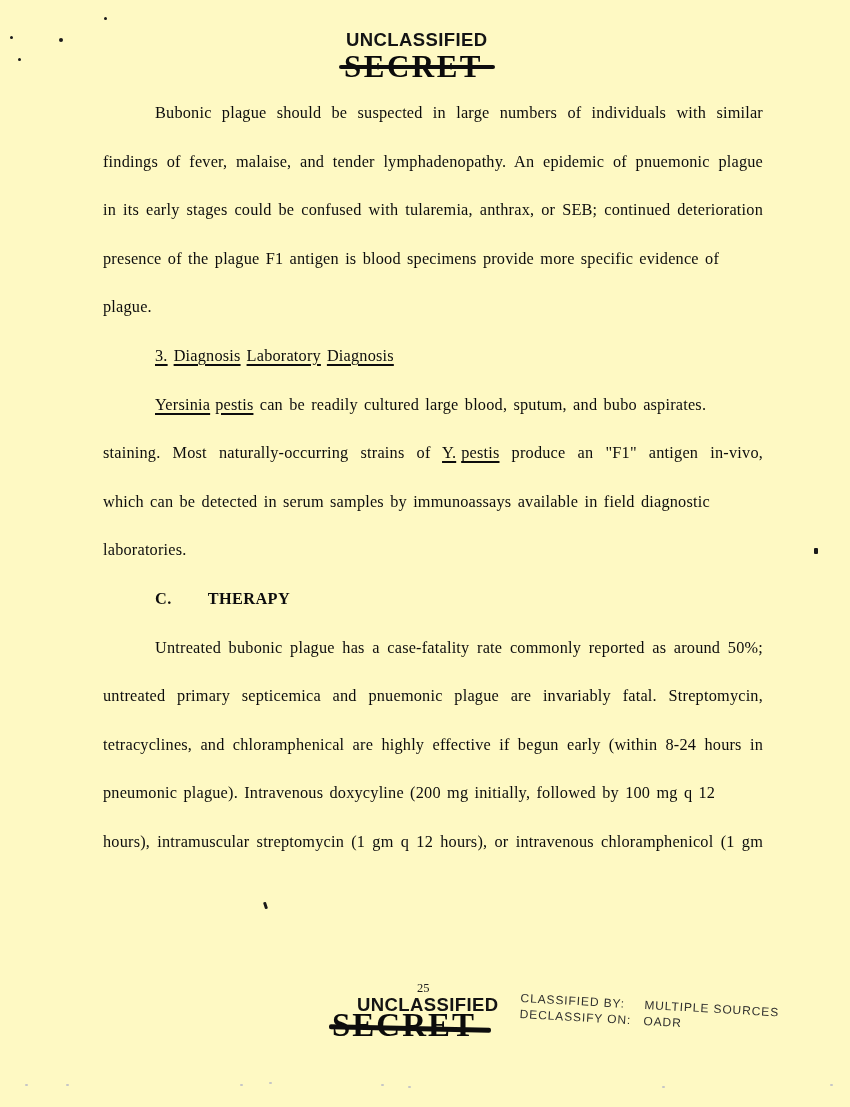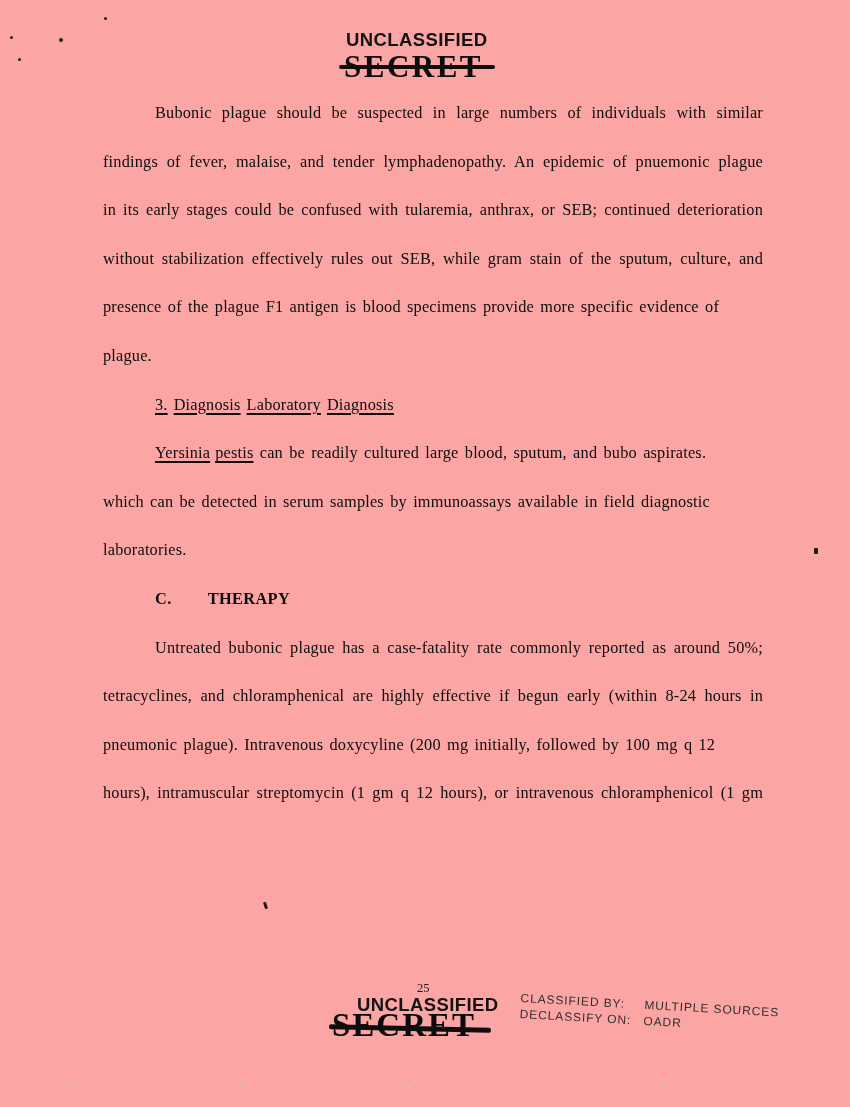--- a/index.html
+++ b/index.html
@@ -1,21 +1,21 @@
 <!DOCTYPE html>
 <html><head>
 <meta charset="utf-8">
 <style>
   html,body{margin:0;padding:0;}
   body{
     width:850px;height:1107px;position:relative;overflow:hidden;
     background:#fefefe;color:#0d0d0d;
     font-family:"Liberation Serif", serif;
   }
-  .page{position:absolute;inset:0;background:#fca5a5;}
+  .page{position:absolute;inset:0;background:#fef9c3;}
 
   
   .hdr-unclass{
     position:absolute;left:346px;top:29px;
     font-family:"Liberation Sans", sans-serif;
     font-size:18.5px;font-weight:bold;letter-spacing:.4px;color:#141414;
   }
   .secret-wrap{position:absolute;display:inline-block;}
   .secret-top{left:344px;top:49px;}
   .secret-text{
@@ -80,36 +80,37 @@
   <div class="hdr-unclass">UNCLASSIFIED</div>
   <div class="secret-wrap secret-top">
     <span class="secret-text">SECRET</span>
     <div class="strike"></div>
   </div>
 
   <div class="body-text">
     <div class="line fl j"><span>Bubonic plague should be suspected in large numbers of individuals with similar</span></div>
     <div class="line j"><span>findings of fever, malaise, and tender lymphadenopathy.  An epidemic of pnuemonic plague</span></div>
     <div class="line j"><span>in its early stages could be confused with tularemia, anthrax, or SEB; continued deterioration</span></div>
-    <div class="line j"><span>without stabilization effectively rules out SEB, while gram stain of the sputum, culture, and</span></div>
     <div class="line"><span>presence of the plague F1 antigen is blood specimens provide more specific evidence of</span></div>
     <div class="line"><span>plague.</span></div>
 
     <div class="line fl"><span class="u wgap">3.</span><span class="u wgap">Diagnosis</span><span class="u wgap">Laboratory</span><span class="u">Diagnosis</span></div>
 
     <div class="line fl"><span class="u">Yersinia</span><span style="display:inline-block;width:5px;"></span><span class="u">pestis</span><span> can be readily cultured large blood, sputum, and bubo aspirates.</span></div>
 
 
+    <div class="line j"><span>staining. Most naturally-occurring strains of </span><span class="u">Y.</span><span style="display:inline-block;width:5px;"></span><span class="u">pestis</span><span> produce an "F1" antigen in-vivo,</span></div>
 
     <div class="line"><span>which can be detected in serum samples by immunoassays available in field diagnostic</span></div>
     <div class="line"><span>laboratories.</span></div>
 
     <div class="line fl"><span class="b">C.</span><span class="hgap"></span><span class="b">THERAPY</span></div>
 
     <div class="line fl j"><span>Untreated bubonic plague has a case-fatality rate commonly reported as around 50%;</span></div>
+    <div class="line j"><span>untreated primary septicemica and pnuemonic plague are invariably fatal.  Streptomycin,</span></div>
     <div class="line j"><span>tetracyclines, and chloramphenical are highly effective if begun early (within 8-24 hours in</span></div>
     <div class="line"><span>pneumonic plague).  Intravenous doxycyline (200 mg initially, followed by 100 mg q 12</span></div>
     <div class="line j"><span>hours), intramuscular streptomycin (1 gm q 12 hours), or intravenous chloramphenicol (1 gm</span></div>
   </div>
 
   <div class="ftr-pagenum">25</div>
   <div class="ftr-unclass">UNCLASSIFIED</div>
   <div class="secret-wrap secret-bottom">
     <span class="secret-text">SECRET</span>
     <div class="strike"></div>

